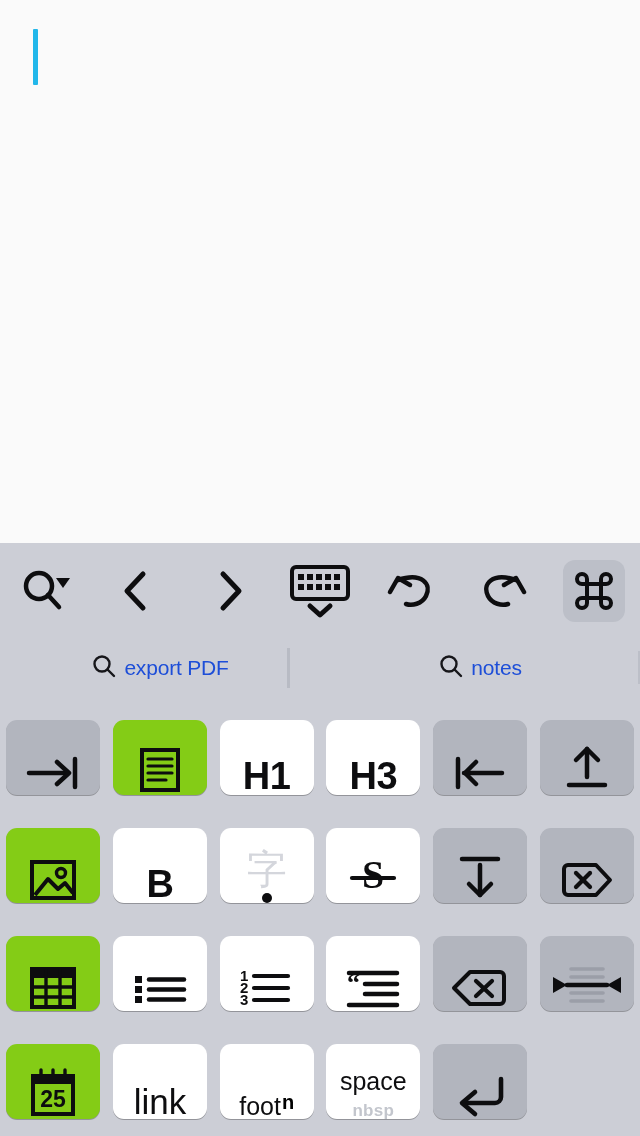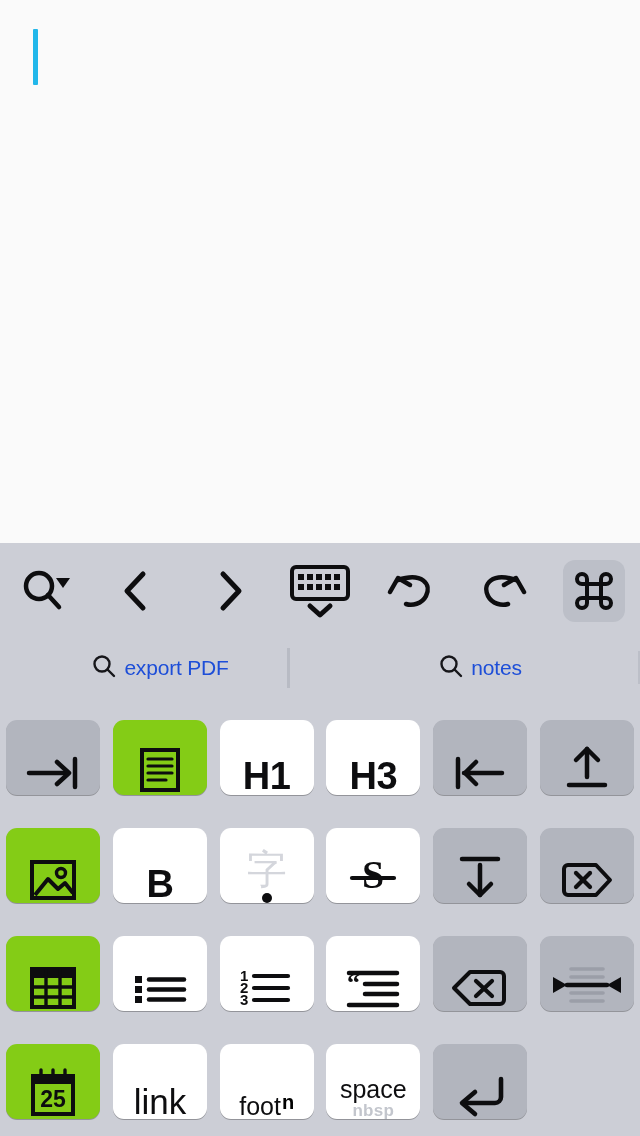--- a/index.html
+++ b/index.html
@@ -188,21 +188,21 @@
   .space-wrap {
     display: flex;
     flex-direction: column;
     align-items: center;
     line-height: 1;
   }
   .space-wrap .sub {
     font-size: 17px;
     font-weight: bold;
     color: #c3c6cd;
-    margin-top: 0;
+    margin-top: 8px;
     letter-spacing: 0.3px;
   }
   .cjk-wrap {
     display: flex;
     flex-direction: column;
     align-items: center;
     line-height: 1;
   }
   .cjk-wrap .cjk {
     font-size: 40px;

